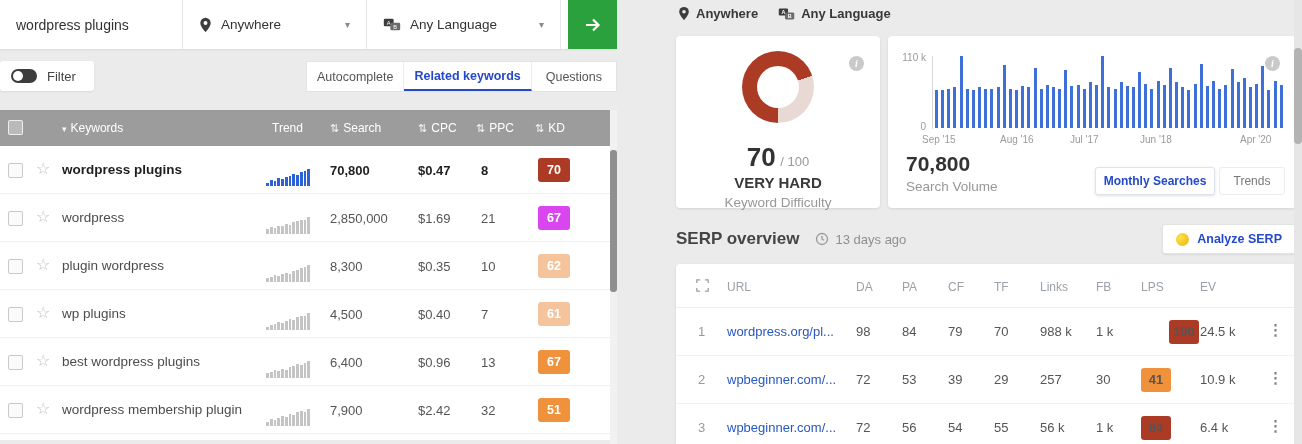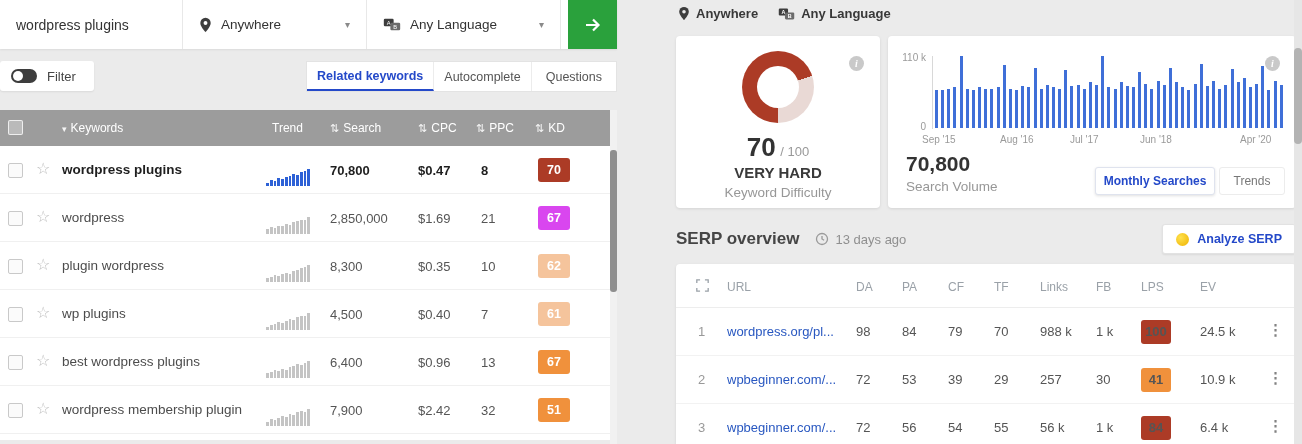--- a/index.html
+++ b/index.html
@@ -72,21 +72,21 @@
 
   
   .kd-card { left:676px; top:36px; width:204px; height:172px; background:#fff; border-radius:4px;
              box-shadow:0 1px 3px rgba(0,0,0,.1); text-align:center; }
   .info { position:absolute; width:15px; height:15px; border-radius:50%; background:#c9c9c9; color:#fff;
           font-size:10px; font-style:italic; font-weight:bold; display:flex; align-items:center;
           justify-content:center; cursor:pointer; font-family:"Liberation Serif", serif; }
   .kd-card .info { right:16px; top:20px; }
   .gauge { width:72px; height:72px; border-radius:50%; margin:15px auto 0; position:relative; }
   .gauge .hole { position:absolute; inset:15px; background:#fff; border-radius:50%; }
-  .score-line { margin-top:9px; }
+  .score-line { margin-top:19px; }
   .score { font-size:26px; font-weight:bold; color:#333; }
   .outof { font-size:13px; color:#999; }
   .verdict { font-size:15px; font-weight:bold; color:#3a3a3a; margin-top:1px; }
   .kd-label { font-size:13.5px; color:#979797; margin-top:4px; }
 
   
   .vol-card { left:888px; top:36px; width:408px; height:172px; background:#fff; border-radius:4px;
               box-shadow:0 1px 3px rgba(0,0,0,.1); }
   .vol-card .info { right:16px; top:20px; }
   .ytick { position:absolute; font-size:10px; color:#9a9a9a; width:34px; text-align:right; }
@@ -167,22 +167,22 @@
       </svg>
     </button>
   </div>
 
   <div class="filter-pill">
     <span class="switch"></span>
     <span>Filter</span>
   </div>
 
   <div class="tabs">
+    <div class="tab">Autocomplete</div>
     <div class="tab active">Related keywords</div>
-    <div class="tab">Autocomplete</div>
     <div class="tab">Questions</div>
   </div>
 
   <div class="kw-card">
     <div class="kw-head">
       <span class="cb"></span>
       <span class="hc h-kw"><i class="car2">▾</i><span>Keywords</span></span>
       <span class="hc h-trend">Trend</span>
       <span class="hc h-search"><i class="sic">⇅</i><span>Search</span></span>
       <span class="hc h-cpc"><i class="sic">⇅</i><span>CPC</span></span>
@@ -473,21 +473,21 @@
 
     <div class="s-row">
       <span class="s col-rank">1</span>
       <a class="s col-url">wordpress.org/pl...</a>
       <span class="s col-da">98</span>
       <span class="s col-pa">84</span>
       <span class="s col-cf">79</span>
       <span class="s col-tf">70</span>
       <span class="s col-links">988 k</span>
       <span class="s col-fb">1 k</span>
-      <span class="s col-lps lpsbadge" style="background: rgb(172, 59, 38);">100</span>
+      <span class="s col-lps lpsbadge" style="background: rgb(172, 59, 38); margin-left: 28px;">100</span>
       <span class="s col-ev">24.5 k</span>
       <span class="s col-kebab">⋮</span>
     </div>
     <div class="s-row">
       <span class="s col-rank">2</span>
       <a class="s col-url">wpbeginner.com/...</a>
       <span class="s col-da">72</span>
       <span class="s col-pa">53</span>
       <span class="s col-cf">39</span>
       <span class="s col-tf">29</span>

